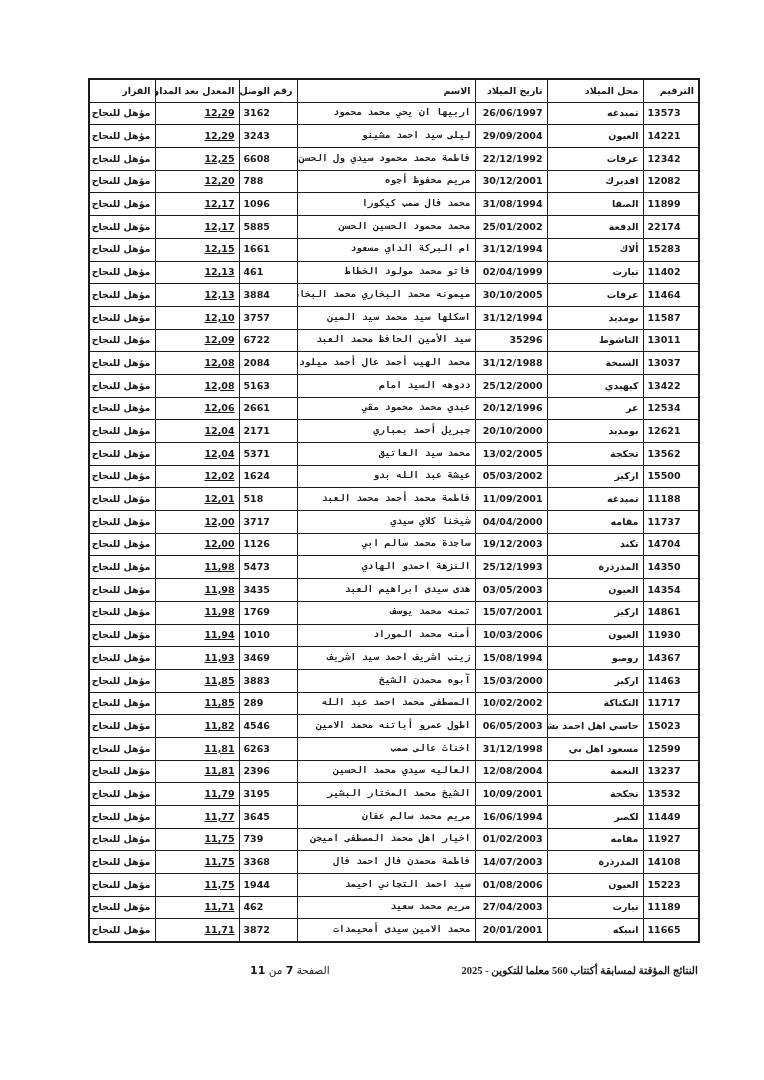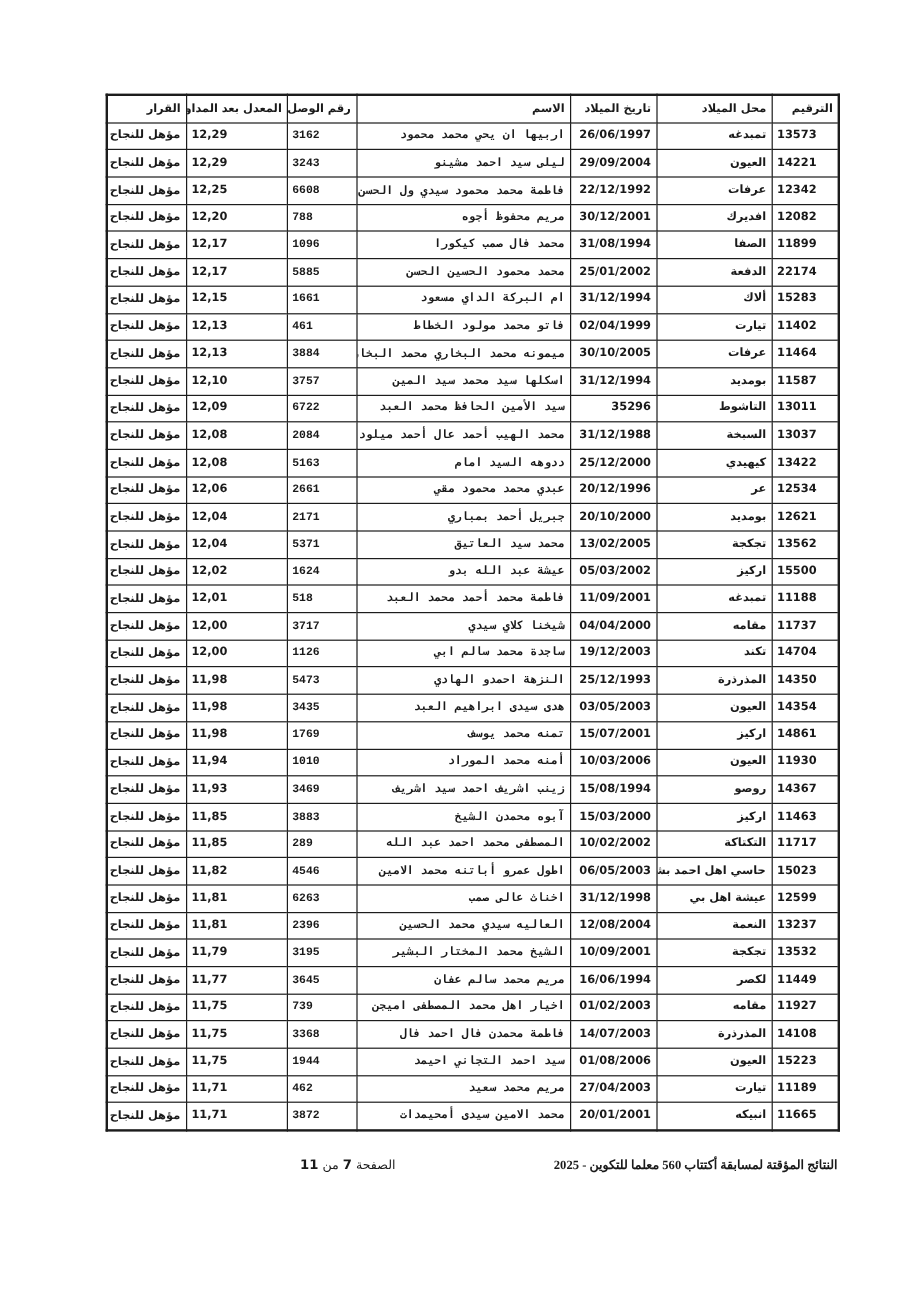--- a/index.html
+++ b/index.html
@@ -33,22 +33,22 @@
   }
   table.results th{
     font-weight:700;
     text-align:right;
   }
   th.col-decision{text-align:center;}
   td.col-id{text-align:left;direction:ltr;}
   td.col-place{text-align:right;}
   td.col-dob{text-align:right;direction:ltr;}
   td.col-name{text-align:right;font-family:Liberation Mono, monospace;}
-  td.col-receipt{text-align:left;direction:ltr;font-family:Liberation Mono, monospace;}
-  td.col-avg{text-align:left;direction:ltr;}
+  td.col-receipt{text-align:left;direction:ltr;}
+  td.col-avg{text-align:right;direction:ltr;text-decoration:underline;}
   td.col-decision{text-align:left;}
   .footer{
     position:absolute;
     top:962px;left:88px;width:610px;
     height:20px;
     direction:rtl;
     font-size:10.5px;
   }
   .footer-title{
     position:absolute;
@@ -337,21 +337,21 @@
           <td class="col-id">15023</td>
           <td class="col-place">حاسي اهل احمد بشنه</td>
           <td class="col-dob">06/05/2003</td>
           <td class="col-name">اطول عمرو أباتنه محمد الامين</td>
           <td class="col-receipt">4546</td>
           <td class="col-avg">11,82</td>
           <td class="col-decision">مؤهل للنجاح</td>
         </tr>
         <tr>
           <td class="col-id">12599</td>
-          <td class="col-place">عيشة اهل بي</td>
+          <td class="col-place">مسعود اهل بي</td>
           <td class="col-dob">31/12/1998</td>
           <td class="col-name">اخناث عالى صمب</td>
           <td class="col-receipt">6263</td>
           <td class="col-avg">11,81</td>
           <td class="col-decision">مؤهل للنجاح</td>
         </tr>
         <tr>
           <td class="col-id">13237</td>
           <td class="col-place">النعمة</td>
           <td class="col-dob">12/08/2004</td>

